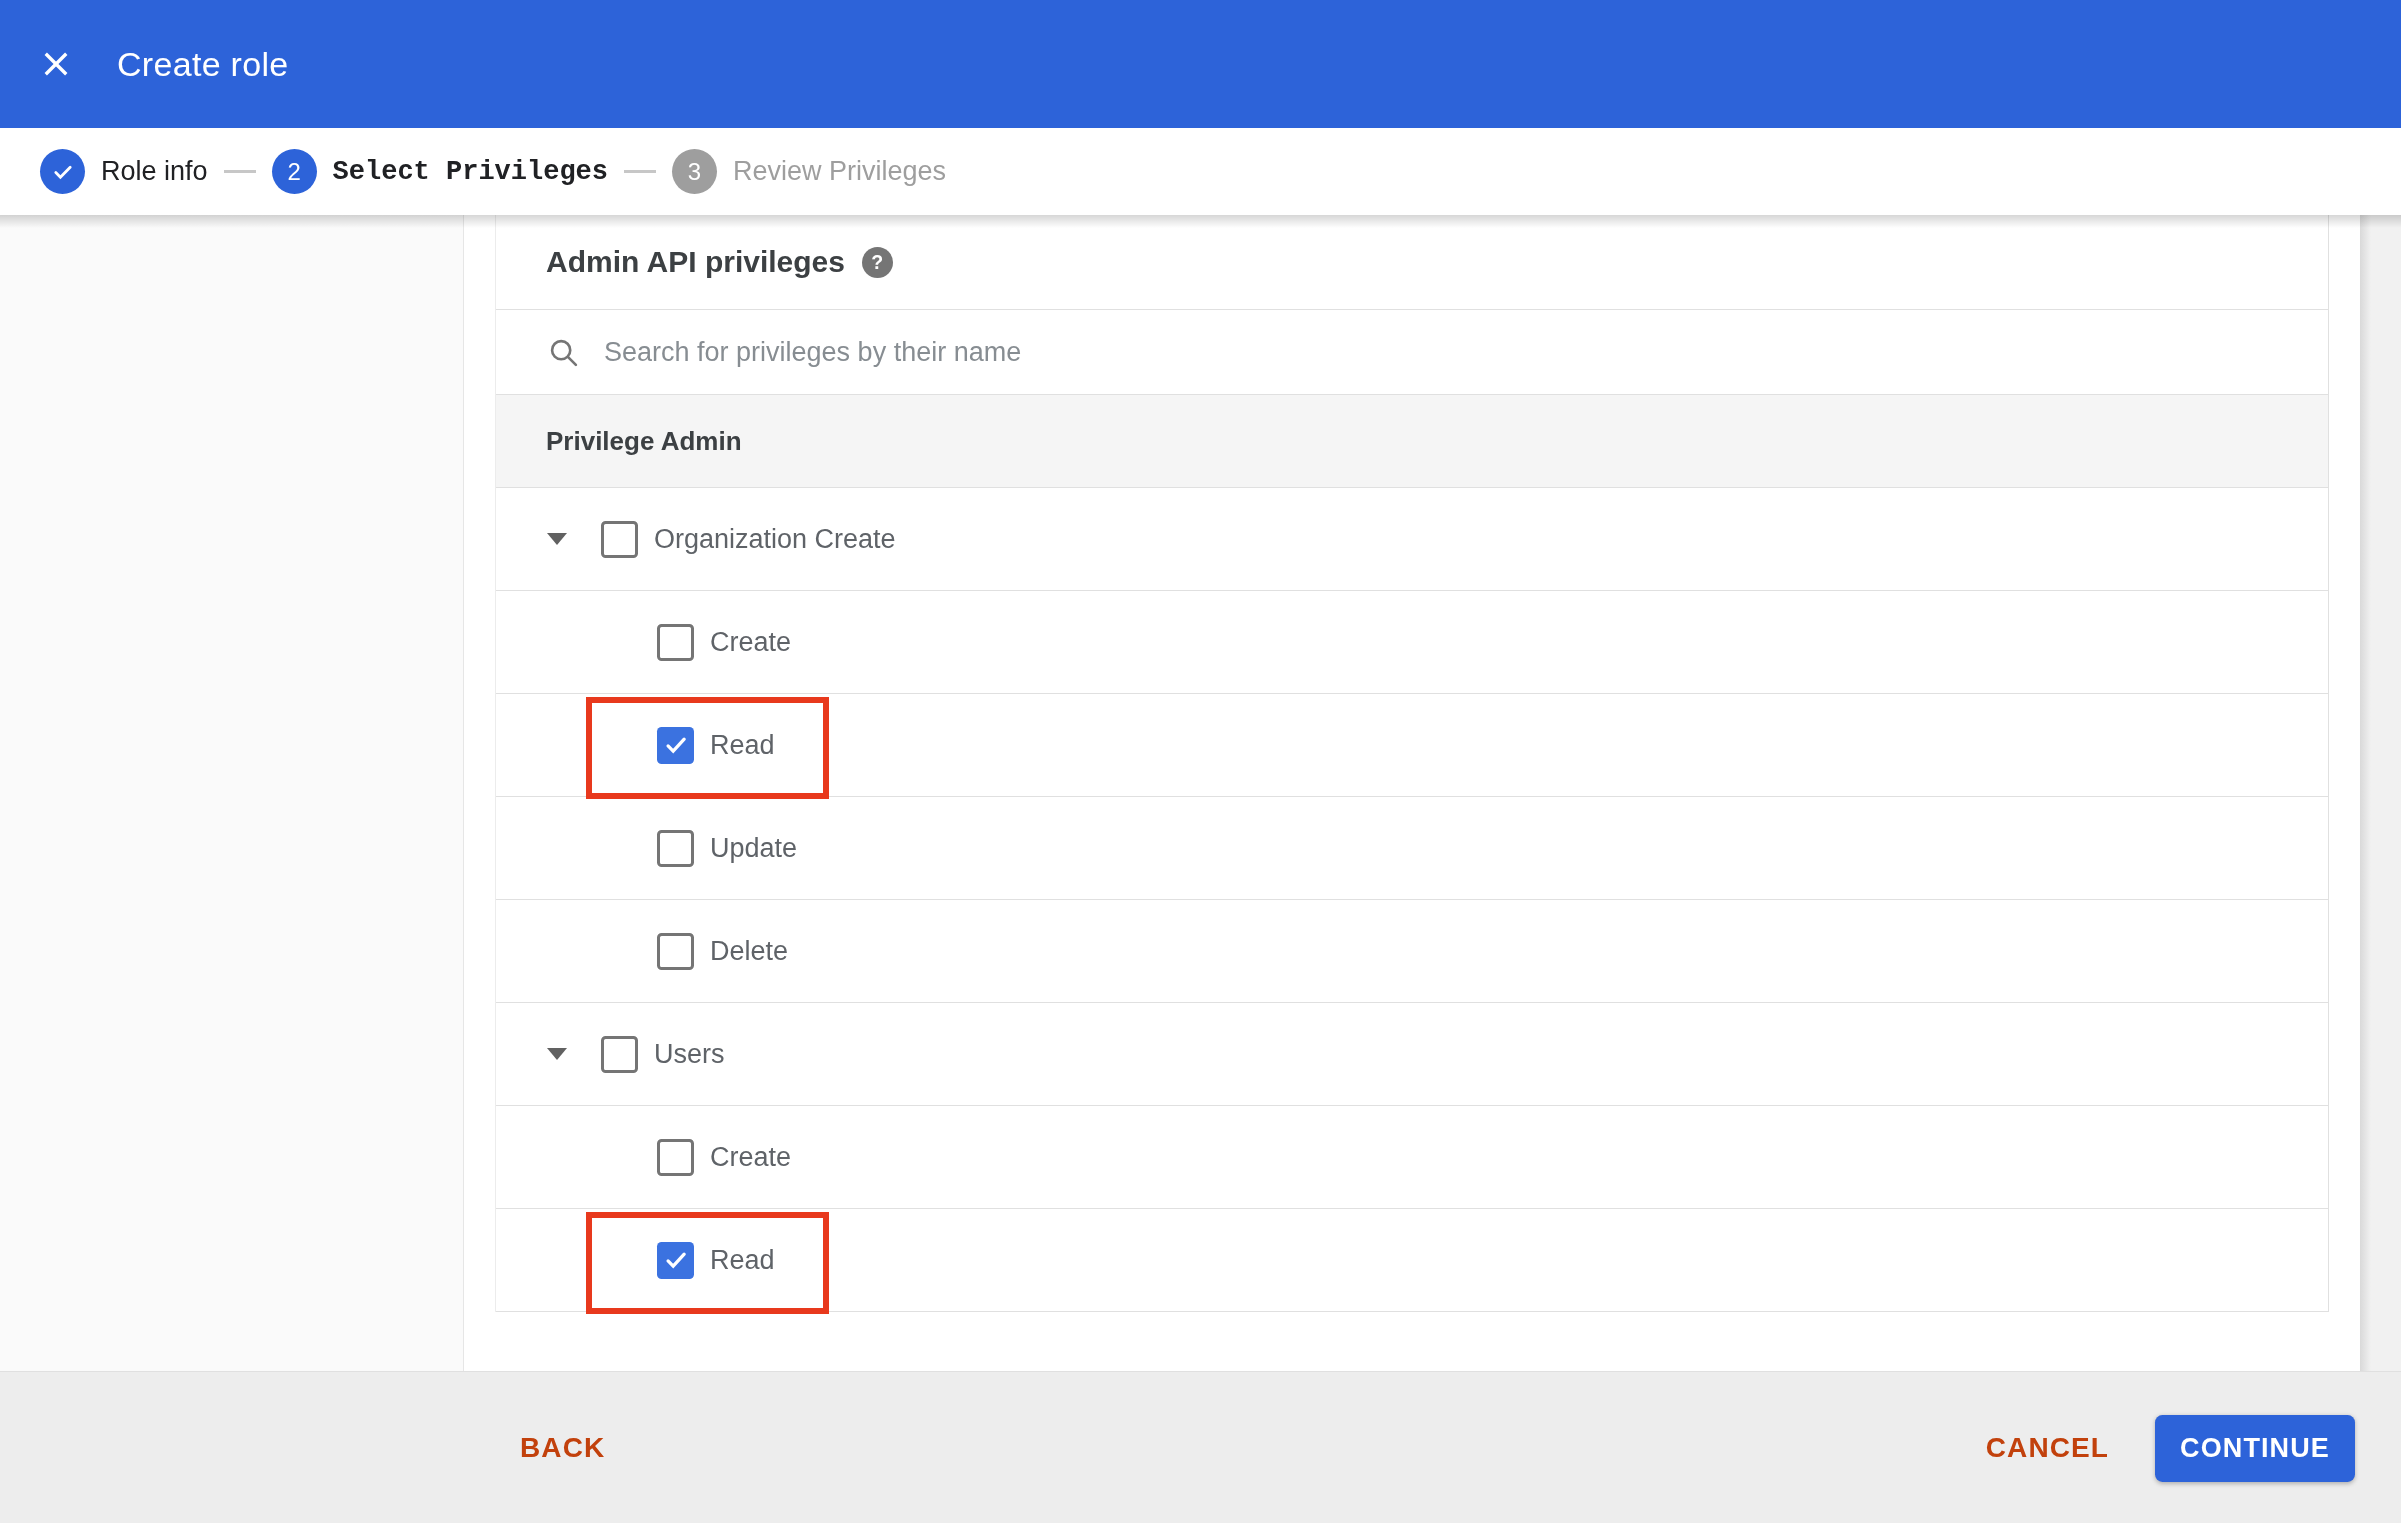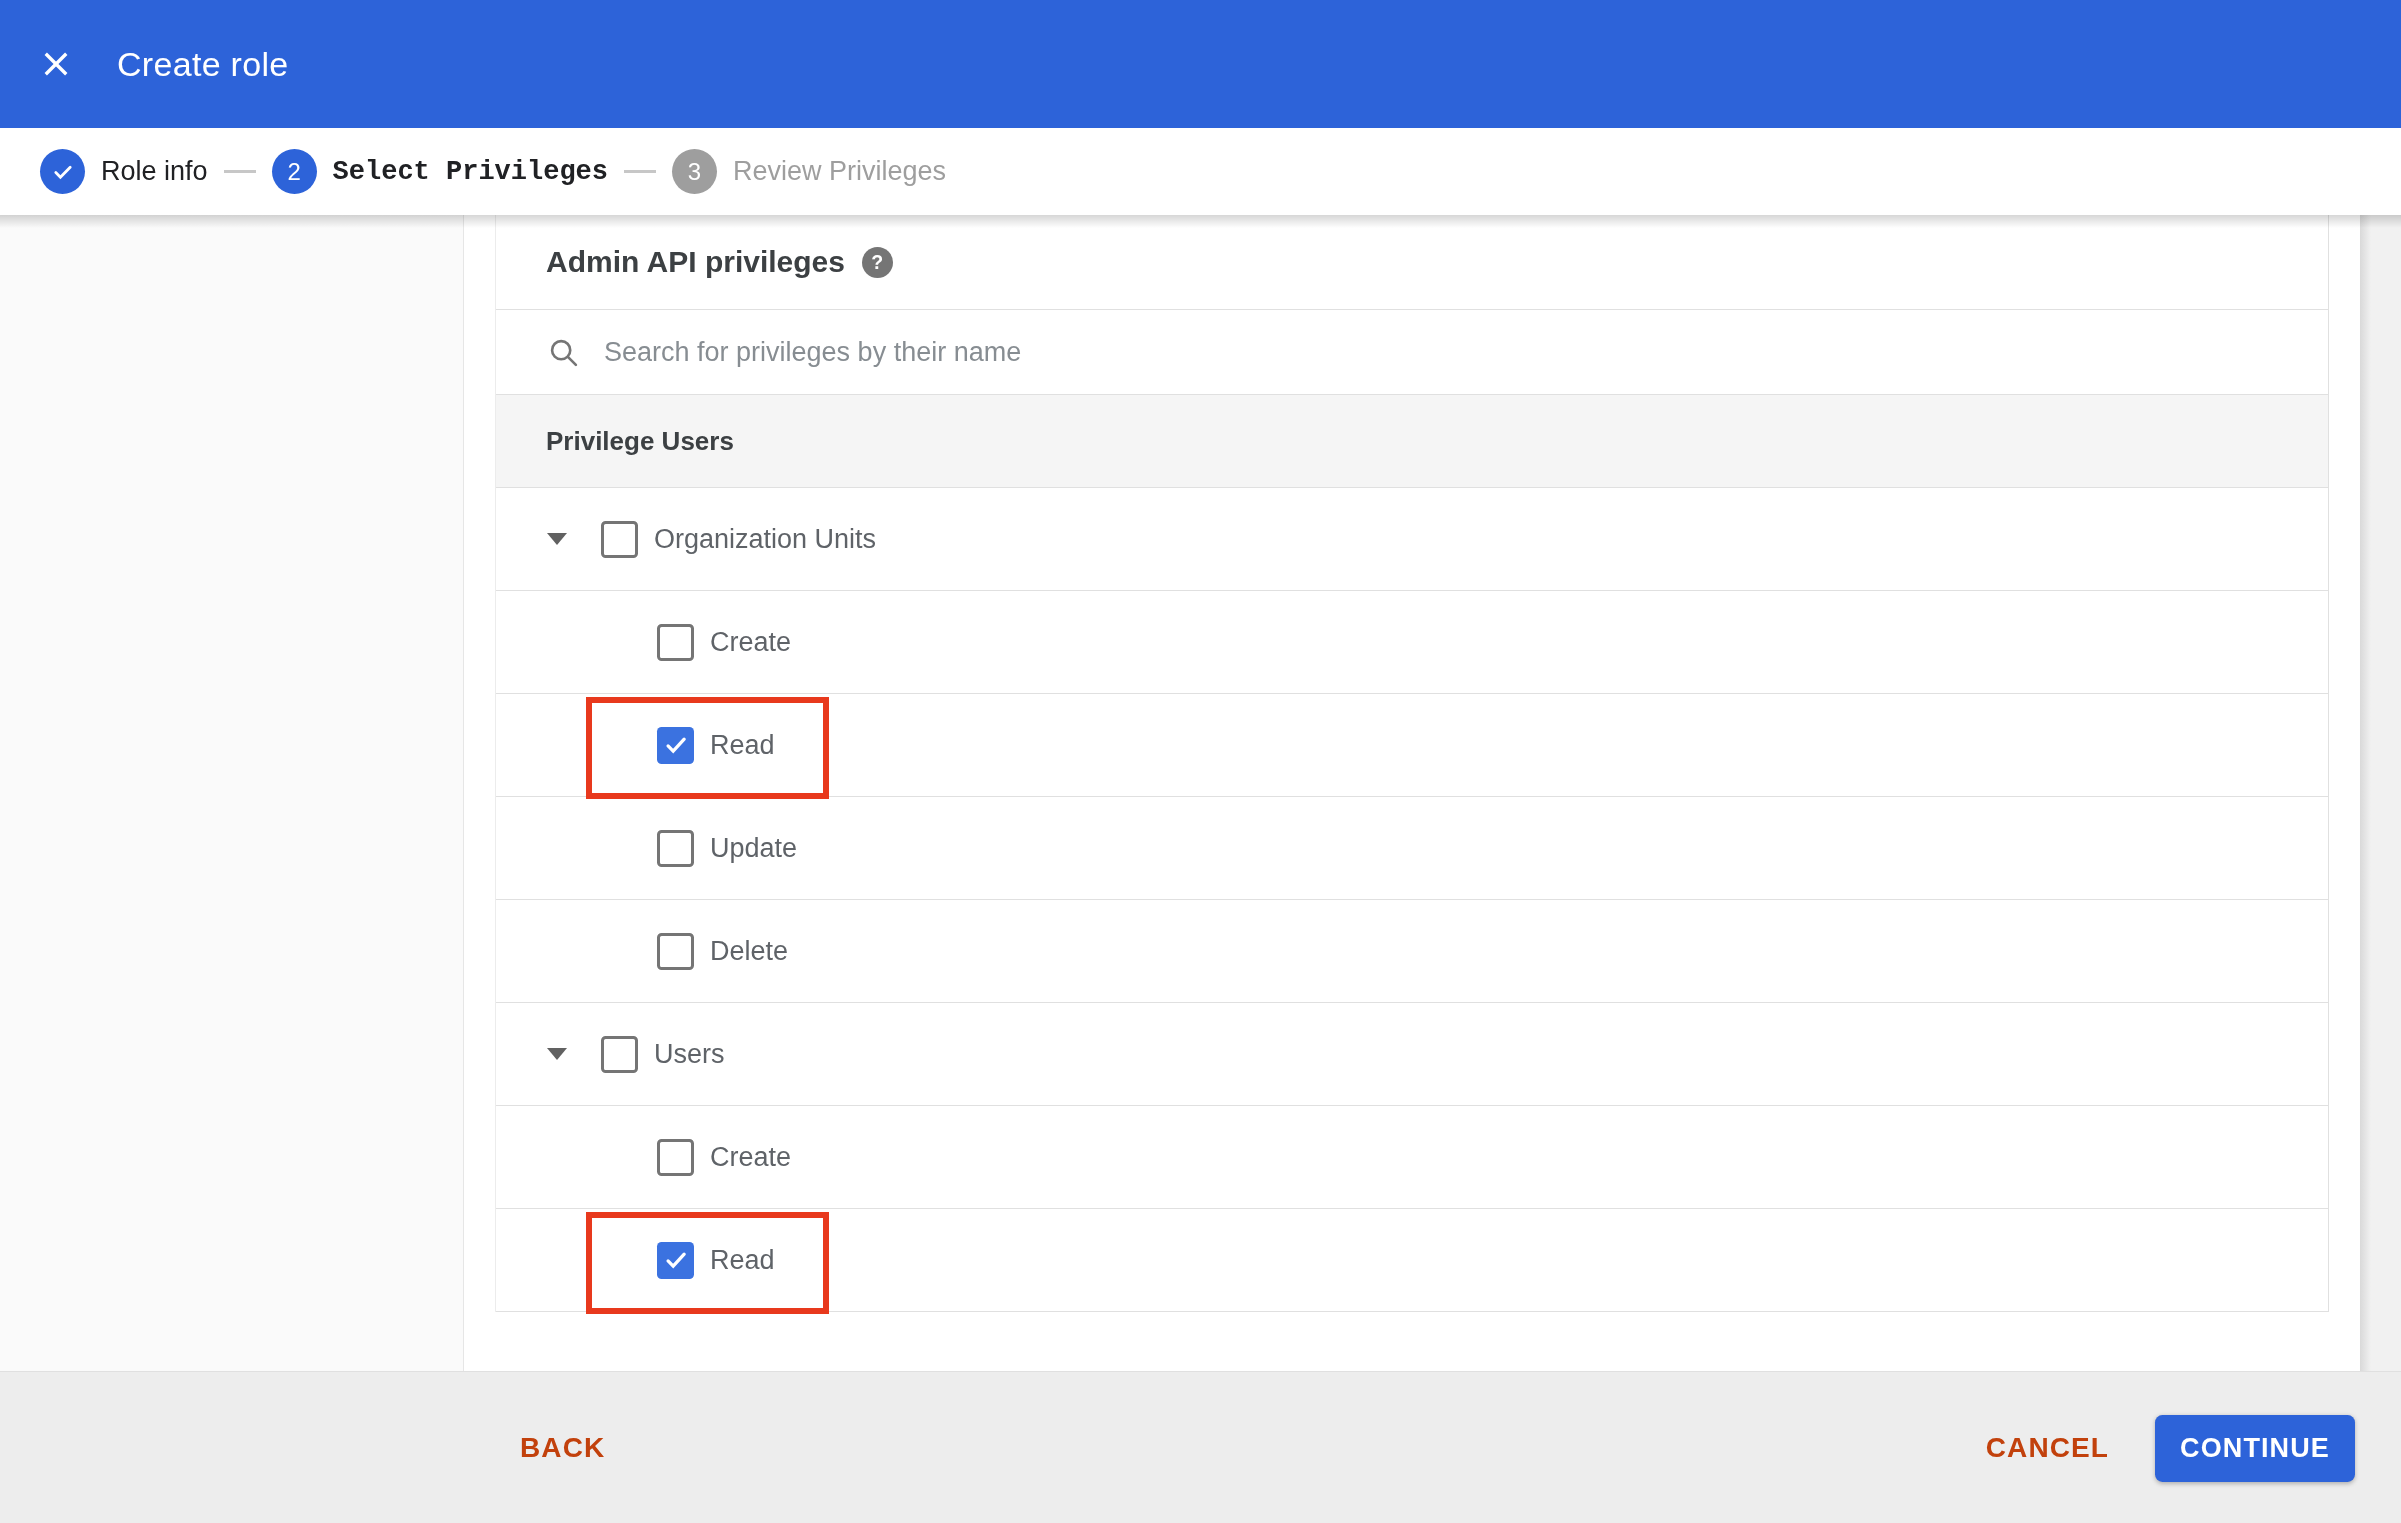--- a/index.html
+++ b/index.html
@@ -126,27 +126,27 @@
       <span class="help-icon">?</span>
     </div>
     <div class="search-row">
       <svg width="33" height="33" viewBox="0 0 24 24">
         <circle cx="10.3" cy="10.3" r="6.6" fill="none" stroke="#757575" stroke-width="1.9"></circle>
         <line x1="15.2" y1="15.2" x2="21" y2="21" stroke="#757575" stroke-width="1.9" stroke-linecap="round"></line>
       </svg>
       <input class="search-input" type="text" placeholder="Search for privileges by their name" style="">
     </div>
     <div class="thead-row">
-      <span class="thead-label">Privilege Users</span>
+      <span class="thead-label">Privilege Admin</span>
     </div>
     <div>
         <div class="row group-row">
           <span class="caret"></span>
           <span class="cb"></span>
-          <span class="lbl">Organization Units</span>
+          <span class="lbl">Organization Create</span>
         </div>
         <div class="row child-row">
           <span class="cb"></span>
           <span class="lbl">Create</span>
         </div>
         <div class="row child-row">
           <span class="hl"></span>
           <span class="cb checked">
             <svg viewBox="0 0 24 24">
               <path d="M5.2 12.8l4.4 4.4 9.4-10.2" fill="none" stroke="#fff" stroke-width="2.8" stroke-linecap="round"></path>

